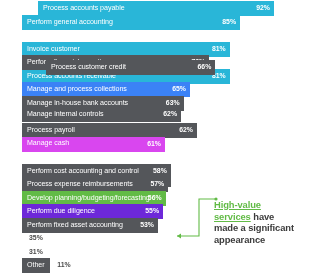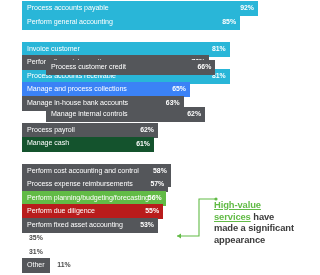--- a/index.html
+++ b/index.html
@@ -81,21 +81,21 @@
     width: 70px;
     height: 60px;
     pointer-events: none;
   }
 </style>
 </head>
 <body>
 
 <div id="chart">
   <div id="rows">
-      <div class="row" style="top: 1px;">
+      <div class="row" style="top: 1px; margin-left: 16px;">
         <div class="bar" style="width: 235.98px; background: rgb(41, 182, 216);">
           <span class="bar-label">Process accounts payable</span>
           <span class="val-in">92%</span>
         </div>
       </div>
       <div class="row" style="top: 14.55px;">
         <div class="bar" style="width: 218.025px; background: rgb(41, 182, 216);">
           <span class="bar-label">Perform general accounting</span>
           <span class="val-in">85%</span>
         </div>
@@ -129,34 +129,34 @@
           <span class="bar-label">Manage and process collections</span>
           <span class="val-in">65%</span>
         </div>
       </div>
       <div class="row" style="top: 95.85px;">
         <div class="bar" style="width: 161.595px; background: rgb(84, 86, 90);">
           <span class="bar-label">Manage in-house bank accounts</span>
           <span class="val-in">63%</span>
         </div>
       </div>
-      <div class="row" style="top: 107px; margin-left: 24px;">
+      <div class="row" style="top: 107px;">
         <div class="bar" style="width: 159.03px; background: rgb(84, 86, 90);">
           <span class="bar-label">Manage internal controls</span>
           <span class="val-in">62%</span>
         </div>
       </div>
       <div class="row" style="top: 122.95px;">
-        <div class="bar" style="width: 136px; background: rgb(84, 86, 90);">
+        <div class="bar" style="width: 175px; background: rgb(84, 86, 90);">
           <span class="bar-label">Process payroll</span>
           <span class="val-in">62%</span>
         </div>
       </div>
       <div class="row" style="top: 136.5px;">
-        <div class="bar" style="width: 132px; background: #14532d;">
+        <div class="bar" style="width: 143px; background: #d946ef;">
           <span class="bar-label">Manage cash</span>
           <span class="val-in">61%</span>
         </div>
       </div>
       <div class="row" style="top: 150.05px; margin-top: 22px;">
         <div class="bar" style="width: 148.77px; background: rgb(84, 86, 90);">
           <span class="bar-label">Process taxes</span>
           <span class="val-in">58%</span>
         </div>
       </div>
@@ -167,26 +167,26 @@
         </div>
       </div>
       <div class="row" style="top: 177.15px;">
         <div class="bar" style="width: 146.205px; background: rgb(84, 86, 90);">
           <span class="bar-label">Process expense reimbursements</span>
           <span class="val-in">57%</span>
         </div>
       </div>
       <div class="row" style="top: 190.7px;">
         <div class="bar" style="width: 143.64px; background: rgb(98, 187, 70);">
-          <span class="bar-label">Perform planning/budgeting/forecasting</span>
+          <span class="bar-label">Develop planning/budgeting/forecasting</span>
           <span class="val-in">56%</span>
         </div>
       </div>
       <div class="row" style="top: 204.25px;">
-        <div class="bar" style="width: 141.075px; background: #b91c1c;">
+        <div class="bar" style="width: 141.075px; background: #6d28d9;">
           <span class="bar-label">Perform due diligence</span>
           <span class="val-in">55%</span>
         </div>
       </div>
       <div class="row" style="top: 217.8px;">
         <div class="bar" style="width: 135.945px; background: rgb(84, 86, 90);">
           <span class="bar-label">Perform fixed asset accounting</span>
           <span class="val-in">53%</span>
         </div>
       </div>

